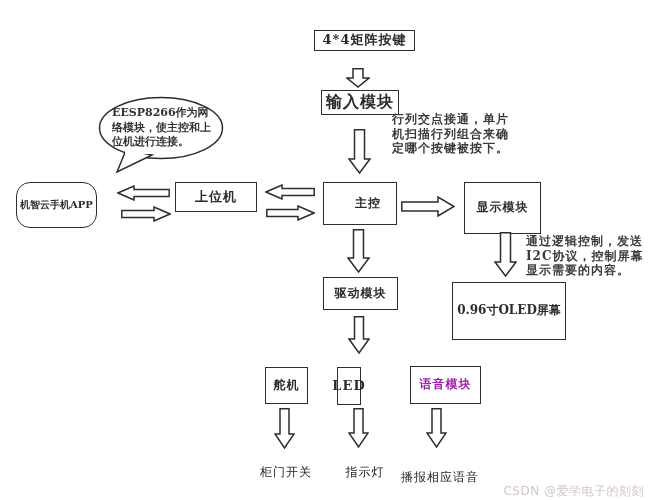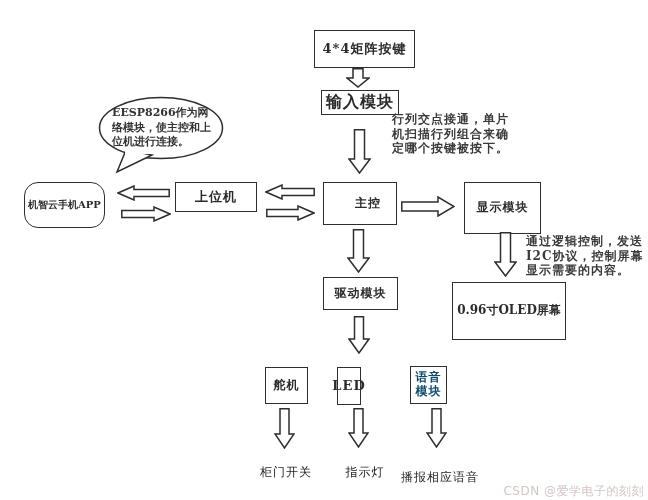--- a/index.html
+++ b/index.html
@@ -38,41 +38,41 @@
 
 <div class="canvas">
 
   <svg class="bubble-svg" width="132" height="84" viewBox="0 0 132 84">
     <ellipse cx="66" cy="33" rx="61.5" ry="30.5" fill="#ffffff" stroke="#2e2e2e" stroke-width="1.5"></ellipse>
     <polygon points="31,55 22,77 57,60" fill="#ffffff" stroke="#2e2e2e" stroke-width="1.5" stroke-linejoin="miter"></polygon>
     <rect x="30" y="52" width="28" height="7" fill="#ffffff"></rect>
   </svg>
   <div class="bubble-text">EESP8266作为网络模块，使主控和上位机进行连接。</div>
 
-  <div class="node" style="left:314px;top:30px;width:101px;height:38px;font-size:13px;">4*4矩阵按键</div>
+  <div class="node" style="left:314px;top:30px;width:101px;height:21px;font-size:13px;">4*4矩阵按键</div>
 
   <div class="node" style="left:321px;top:90px;width:78px;height:25px;font-size:16px;">输入模块</div>
 
-  <div class="node rounded" style="left:24px;top:182px;width:81px;height:46px;font-size:10px;letter-spacing:0;">机智云手机APP</div>
+  <div class="node rounded" style="left:16px;top:182px;width:81px;height:46px;font-size:10px;letter-spacing:0;">机智云手机APP</div>
 
   <div class="node" style="left:175px;top:182px;width:82px;height:30px;font-size:13px;">上位机</div>
 
   <div class="node" style="left:323px;top:182px;width:74px;height:43px;font-size:12px;padding-left:16px;">主控</div>
 
   <div class="node" style="left:464px;top:182px;width:77px;height:52px;font-size:12px;">显示模块</div>
 
   <div class="node" style="left:323px;top:277px;width:75px;height:33px;font-size:12px;">驱动模块</div>
 
   <div class="node" style="left:452px;top:282px;width:114px;height:58px;font-size:12px;letter-spacing:0;">0.96寸OLED屏幕</div>
 
   <div class="node" style="left:265px;top:367px;width:43px;height:37px;font-size:12px;">舵机</div>
 
   <div class="node" style="left:337px;top:367px;width:24px;height:38px;font-size:13px;">LED</div>
 
-  <div class="node" style="left:410px;top:366px;width:37px;height:38px;font-size:12px;color:#0c4a6e;">语音模块</div>
+  <div class="node" style="left:410px;top:366px;width:71px;height:38px;font-size:12px;color:#a21caf;">语音模块</div>
 
   <div class="block-arrow" style="left:346px;top:68px;width:24px;height:20px;"><svg width="24" height="20" viewBox="0 0 24 20">
         <polygon points="7,0.8 17,0.8 17,10 23,10 12,19 1,10 7,10" fill="#ffffff" stroke="#2e2e2e" stroke-width="1.5" stroke-linejoin="miter"></polygon>
       </svg></div>
   <div class="block-arrow" style="left:348px;top:129px;width:23px;height:45px;"><svg width="23" height="45" viewBox="0 0 23 45">
         <polygon points="6.5,0.8 16.5,0.8 16.5,30 22,30 11.5,44 1,30 6.5,30" fill="#ffffff" stroke="#2e2e2e" stroke-width="1.5" stroke-linejoin="miter"></polygon>
       </svg></div>
 
   <div class="block-arrow" style="left:117px;top:185px;width:53px;height:16px;"><svg width="53" height="16" viewBox="0 0 53 16">
         <polygon points="52.2,4.5 17,4.5 17,1 1,8 17,15 17,11.5 52.2,11.5" fill="#ffffff" stroke="#2e2e2e" stroke-width="1.5" stroke-linejoin="miter"></polygon>

